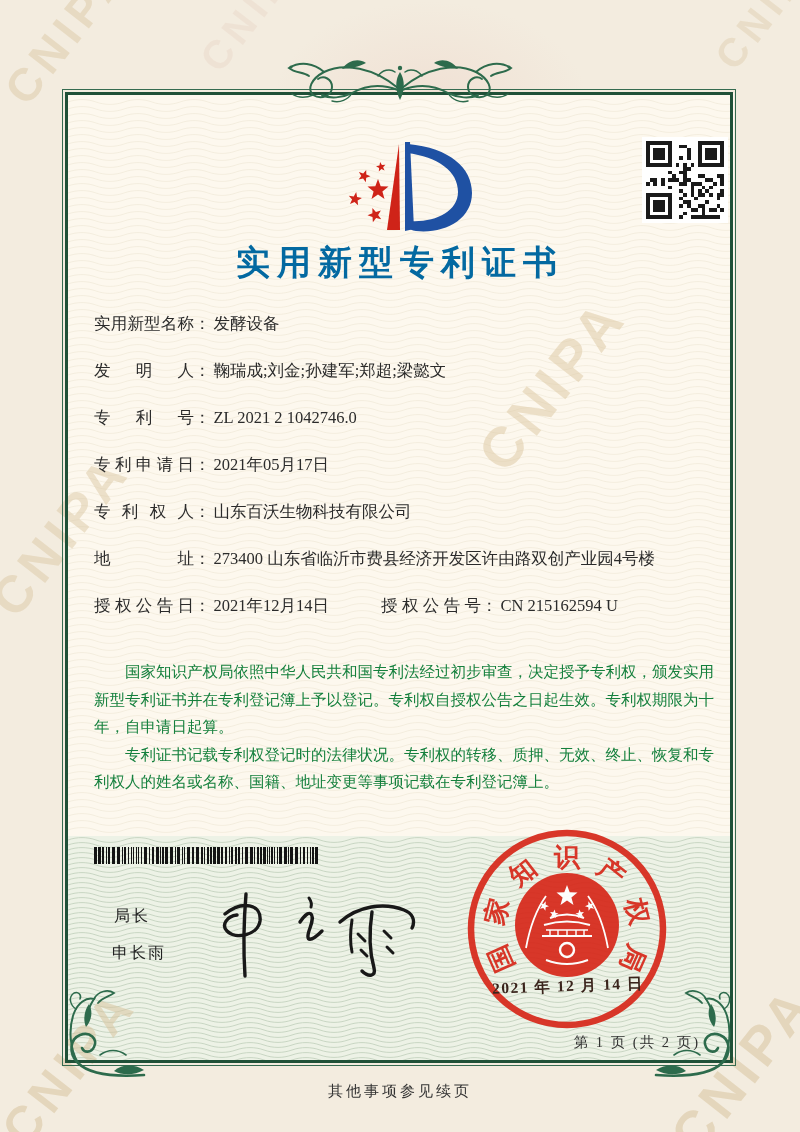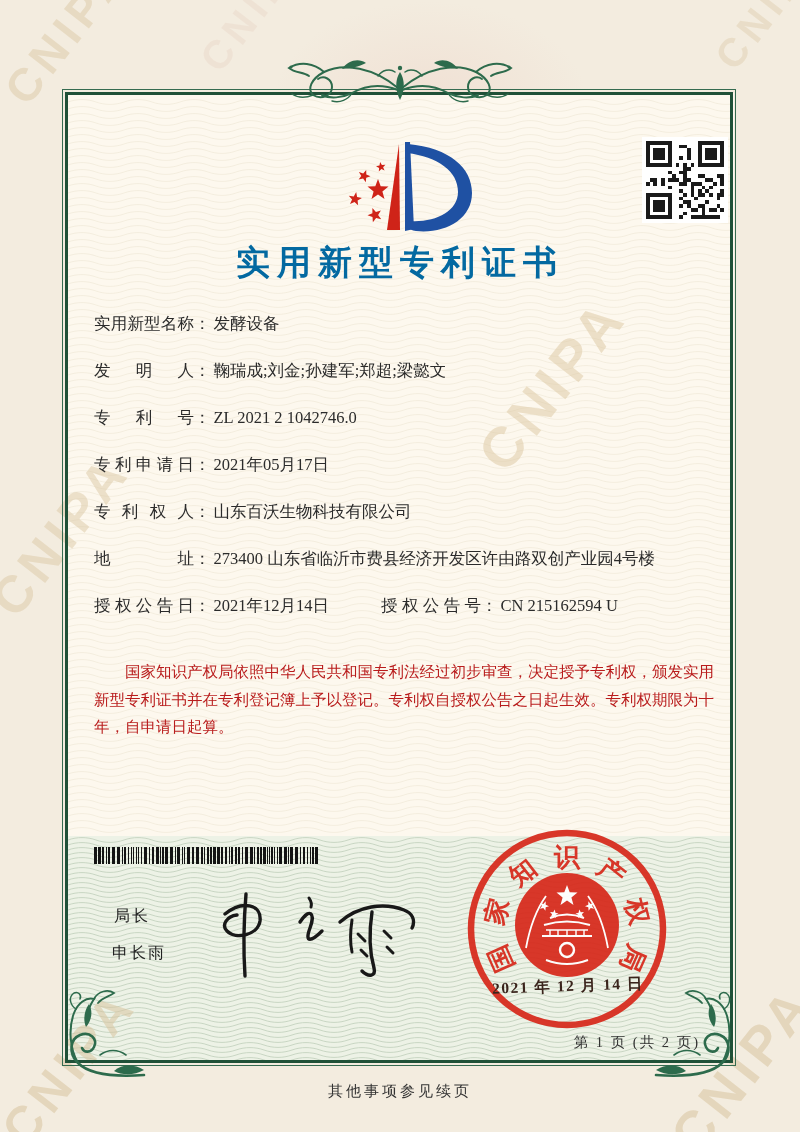--- a/index.html
+++ b/index.html
@@ -19,21 +19,21 @@
   .qr{left:642px;top:137px;z-index:3;background:#ffffff;padding:4px;}
   .title{left:0;top:240px;width:800px;text-align:center;font-size:34px;font-weight:bold;
          letter-spacing:7px;color:#0369a1;}
   .fields{left:94px;top:312px;width:620px;font-size:16.5px;}
   .frow{display:flex;margin-bottom:24px;line-height:23px;}
   .flabel{display:inline-block;width:100px;text-align:justify;text-align-last:justify;flex:none;}
   .colon{flex:none;}
   .fvalue{margin-left:3px;}
   .fvalue.addr{width:482px;}
   .pair2{margin-left:52px;display:flex;}
-  .paras{left:94px;top:658px;width:620px;font-size:15.5px;line-height:1.78;color:#b91c1c;}
+  .paras{left:94px;top:658px;width:620px;font-size:15.5px;line-height:1.78;color:#15803d;}
   .paras p{margin:0;text-indent:2em;}
   .barcode{left:94px;top:847px;z-index:3;}
   .sig-title{left:114px;top:906px;font-family:"Liberation Sans",sans-serif;font-size:16px;
              letter-spacing:2px;color:#222;}
   .sig-name{left:112px;top:943px;font-family:Liberation Serif, serif;font-size:16px;
             letter-spacing:2px;color:#222;}
   .sig-hand{left:212px;top:888px;z-index:3;}
   .seal{left:464px;top:826px;z-index:4;opacity:.93;}
   .seal-date{left:478px;top:976px;width:180px;text-align:center;font-size:15.5px;color:#3a241c;
              letter-spacing:1.5px;transform:rotate(-2deg);z-index:5;font-weight:bold;}
@@ -502,20 +502,21 @@
       <span class="pair2">
         <span class="flabel">授权公告号</span>
           <span class="colon">：</span>
         <span class="fvalue">CN 215162594 U</span>
       </span>
     </div>
   </div>
 
   <div class="content paras">
     <p>国家知识产权局依照中华人民共和国专利法经过初步审查，决定授予专利权，颁发实用新型专利证书并在专利登记簿上予以登记。专利权自授权公告之日起生效。专利权期限为十年，自申请日起算。</p>
+    <p>专利证书记载专利权登记时的法律状况。专利权的转移、质押、无效、终止、恢复和专利权人的姓名或名称、国籍、地址变更等事项记载在专利登记簿上。</p>
   </div>
 
   <svg class="content barcode" id="barcode" width="228" height="17" viewBox="0 0 228 17">
       <rect x="0" y="0" width="3" height="17" fill="#141414"></rect>
       <rect x="4" y="0" width="3" height="17" fill="#141414"></rect>
       <rect x="8" y="0" width="2" height="17" fill="#141414"></rect>
       <rect x="12" y="0" width="1" height="17" fill="#141414"></rect>
       <rect x="14" y="0" width="2" height="17" fill="#141414"></rect>
       <rect x="18" y="0" width="3" height="17" fill="#141414"></rect>
       <rect x="23" y="0" width="3" height="17" fill="#141414"></rect>

